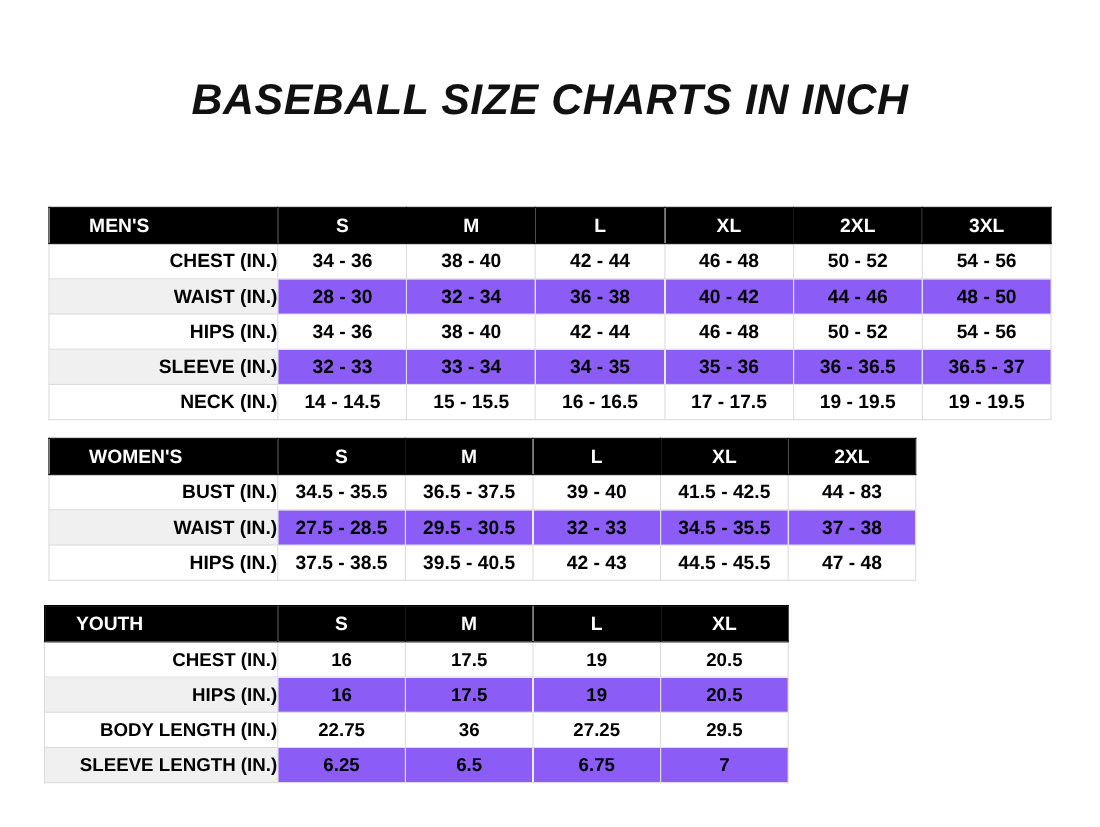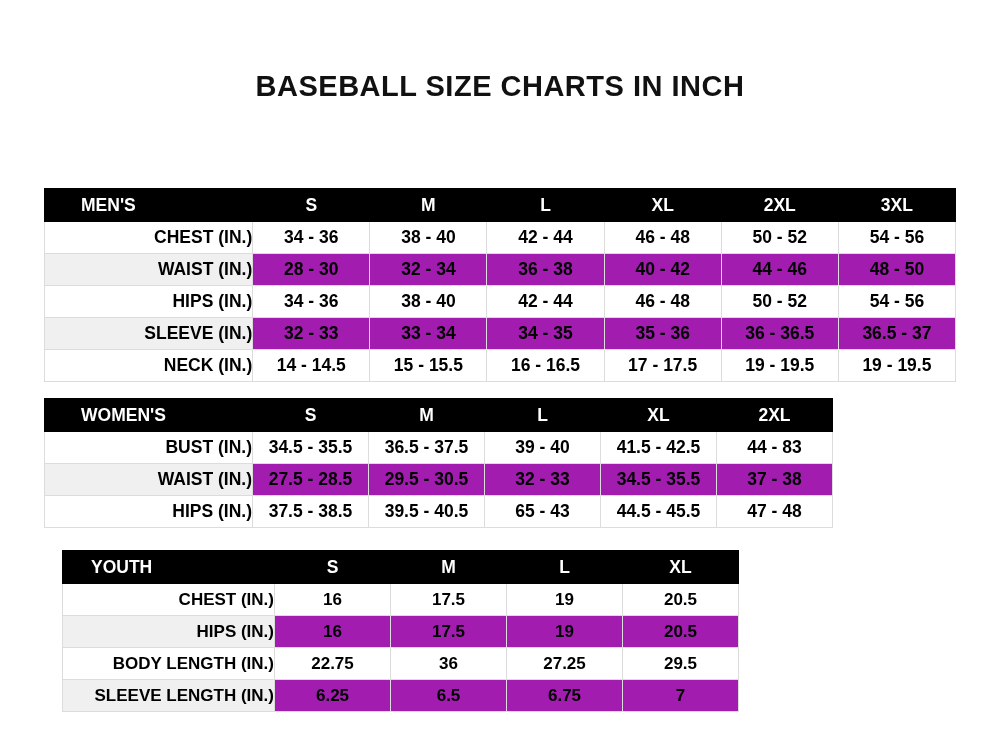--- a/index.html
+++ b/index.html
@@ -19,24 +19,25 @@
     width: 1000px;
     height: 752px;
     background: #ffffff;
   }
   .title {
     position: absolute;
     top: 70px;
     left: 0;
     width: 1000px;
     text-align: center;
-    font-size: 29px;
+    font-size: 39px;
     font-weight: bold;
     letter-spacing: 0.5px;
     color: #111111;
+    font-style: italic;
   }
 
   table.size-table {
     border-collapse: collapse;
     table-layout: fixed;
     font-size: 17.5px;
     font-weight: bold;
   }
   table.size-table td,
   table.size-table th {
@@ -54,21 +55,21 @@
     font-weight: bold;
     border: 1px solid #000000;
     height: 32px;
     line-height: 32px;
   }
   table.size-table thead th.cat {
     text-align: left;
     padding-left: 36px;
   }
   table.size-table tbody tr.alt td {
-    background: #a21caf;
+    background: #8b5cf6;
   }
   table.size-table tbody td.rowlabel {
     text-align: right;
     background: #ffffff;
   }
   table.size-table tbody tr.alt td.rowlabel {
     background: #f0f0f0;
     margin-top: 44px;
   }
 
@@ -89,21 +90,21 @@
     left: 44px;
     width: 696px;
   }
   #womens-table col.c0 { width: 208px; }
   #womens-table col.cx { width: 116px; }
 
   
   #youth-table {
     position: absolute;
     top: 550px;
-    left: 62px;
+    left: 40px;
     width: 570px;
     border-radius: 17px;
   }
   #youth-table col.c0 { width: 212px; }
   #youth-table col.cx { width: 116px; }
 
   #youth-table thead th.cat { padding-left: 28px; }
   #youth-table tbody td { font-size: 17px; }
 </style>
 </head>
@@ -216,21 +217,21 @@
         <td>27.5 - 28.5</td>
         <td>29.5 - 30.5</td>
         <td>32 - 33</td>
         <td>34.5 - 35.5</td>
         <td>37 - 38</td>
       </tr>
       <tr>
         <td class="rowlabel">HIPS (IN.)</td>
         <td>37.5 - 38.5</td>
         <td>39.5 - 40.5</td>
-        <td>65 - 43</td>
+        <td>42 - 43</td>
         <td>44.5 - 45.5</td>
         <td>47 - 48</td>
       </tr>
     </tbody>
   </table>
 
   <table class="size-table" id="youth-table">
     <colgroup>
       <col class="c0">
         <col class="cx">

